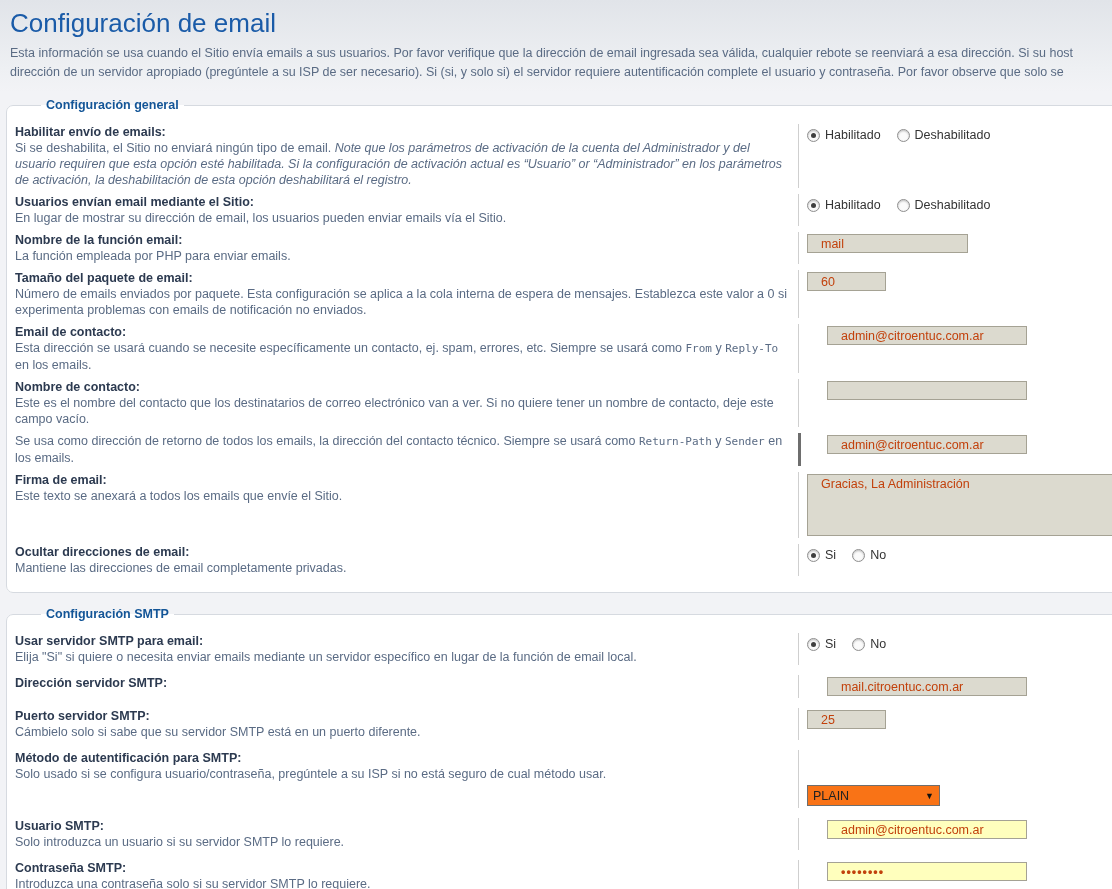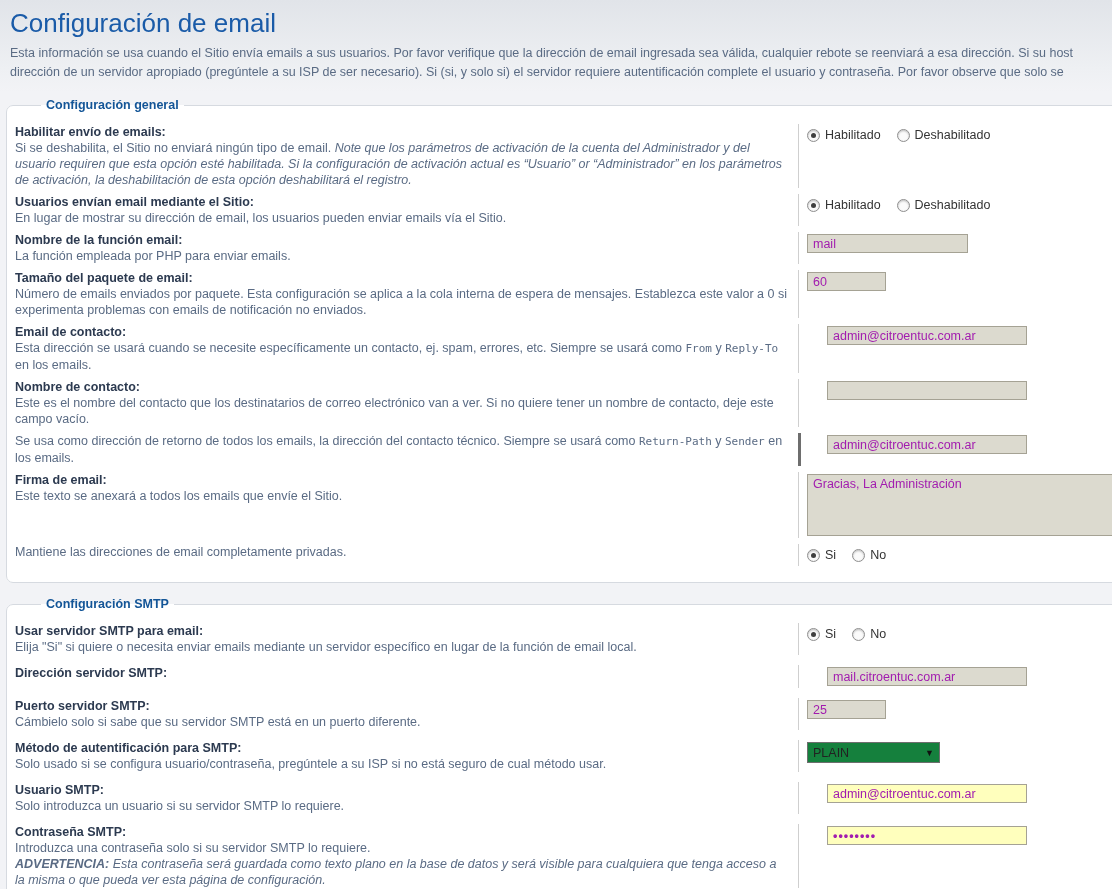--- a/index.html
+++ b/index.html
@@ -60,35 +60,35 @@
   .radio.sel::after {
     content:""; position:absolute; left:3px; top:3px;
     width:5px; height:5px; border-radius:50%; background:#3f3f3f;
   }
   .radio-label { font-size:12.5px; color:#333; margin:0 16px 0 5px; }
 
   
   input.txt, textarea.txt {
     background:#dcdacf; border:1px solid #a5a294;
     font-family:"Liberation Sans","DejaVu Sans",sans-serif;
-    font-size:12.5px; color:#a21caf;
-    padding:2px 5px; height:19px; display:block;
+    font-size:12.5px; color:#c2410c;
+    padding:2px 13px; height:19px; display:block;
   }
   input.w-small { width:79px; }
   input.w-med  { width:161px; }
   input.w-email{ width:200px;margin-left:20px; }
   input.yellow { background:#ffffbd; border-color:#a5a294; }
   input.pwd { font-weight:bold; letter-spacing:1px; }
   textarea.txt { width:510px; height:62px; resize:none; line-height:15px; }
 
   
   .select-box {
-    width:133px; height:21px; background:#15803d;
+    width:133px; height:21px; background:#f97316;
     border:1px solid #6e6e6e; display:flex; align-items:center;
-    padding:0 5px; cursor:default;
+    padding:0 5px; cursor:default;margin-top:33px;
   }
   .select-box .sel-text { flex:1 1 auto; font-size:12.5px; color:#222; }
   .select-box .sel-arrow { font-size:9px; color:#111; flex:0 0 auto; }
 </style>
 </head>
 <body>
 
 <div class="page-header">
   <h1 class="page-title">Configuración de email</h1>
   <div class="intro">
@@ -184,20 +184,21 @@
       <div class="label">Firma de email:</div>
       <div class="desc">Este texto se anexará a todos los emails que envíe el Sitio.</div>
     </div>
     <div class="dd">
       <textarea class="txt" style="">Gracias, La Administración</textarea>
     </div>
   </div>
 
   <div class="row">
     <div class="dt">
+      <div class="label">Ocultar direcciones de email:</div>
       <div class="desc">Mantiene las direcciones de email completamente privadas.</div>
     </div>
     <div class="dd">
       <div class="radio-group">
         <span class="radio sel"></span>
         <span class="radio-label">Si</span>
         <span class="radio"></span>
         <span class="radio-label">No</span>
       </div>
     </div>

